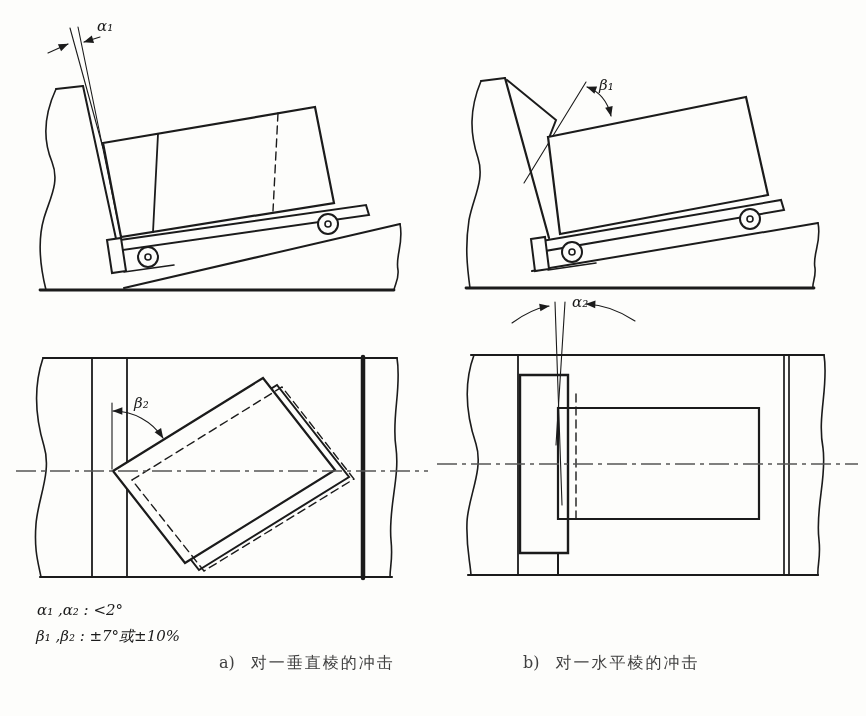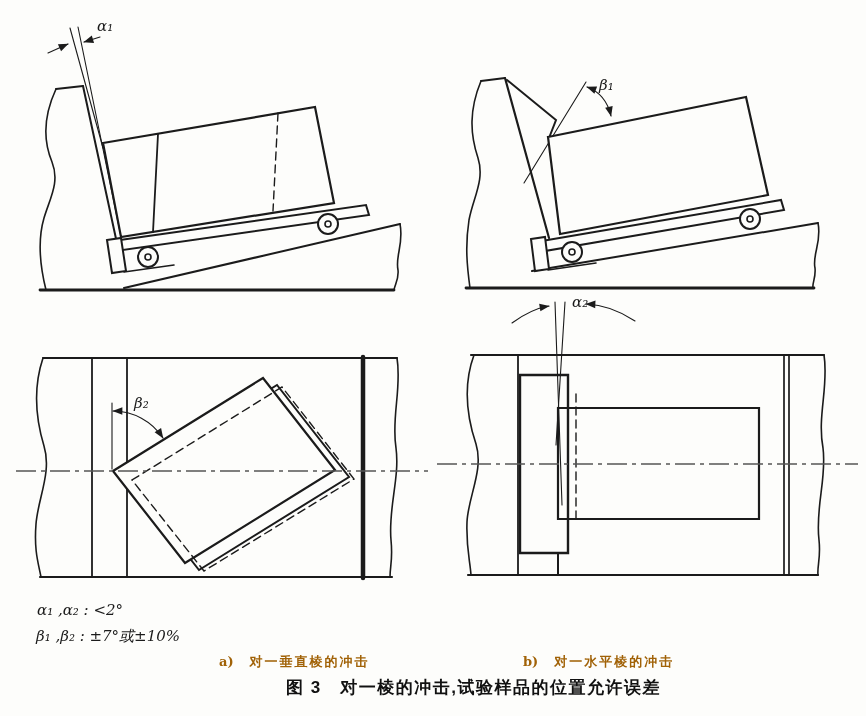--- a/index.html
+++ b/index.html
@@ -22,24 +22,23 @@
     position:absolute;
     font-family:"DejaVu Serif",serif;
     font-style:italic;
     font-size:15px;
     color:#1b1b1b;
     white-space:nowrap;
     text-align:right;
   }
   .subcap{
     position:absolute;
-    font-size:13px;
-    color:#a16207;
+    font-size:16px;
+    color:#404040;
     white-space:nowrap;
-    font-weight:bold;
   }
   .subcap .idx{font-family:"DejaVu Serif",serif;margin-right:16px;}
   .subcap .txt{letter-spacing:2px;}
   .caption{
     position:absolute;
     font-size:17px;
     font-weight:bold;
     color:#111;
     letter-spacing:1.5px;
     white-space:nowrap;
@@ -178,14 +177,13 @@
 <div class="note" style="left:37px;top:601px">α₁ ,α₂ : &lt;2°</div>
 <div class="note" style="left:36px;top:627px">β₁ ,β₂ : ±7°或±10%</div>
 
 <div class="subcap" style="left:219px;top:653px">
   <span class="idx">a)</span><span class="txt">对一垂直棱的冲击</span>
 </div>
 <div class="subcap" style="left:523px;top:653px">
   <span class="idx">b)</span><span class="txt">对一水平棱的冲击</span>
 </div>
 
-<div class="caption" style="left:286px;top:676px">图 3　对一棱的冲击,试验样品的位置允许误差</div>
 </div>
 
 </body></html>

